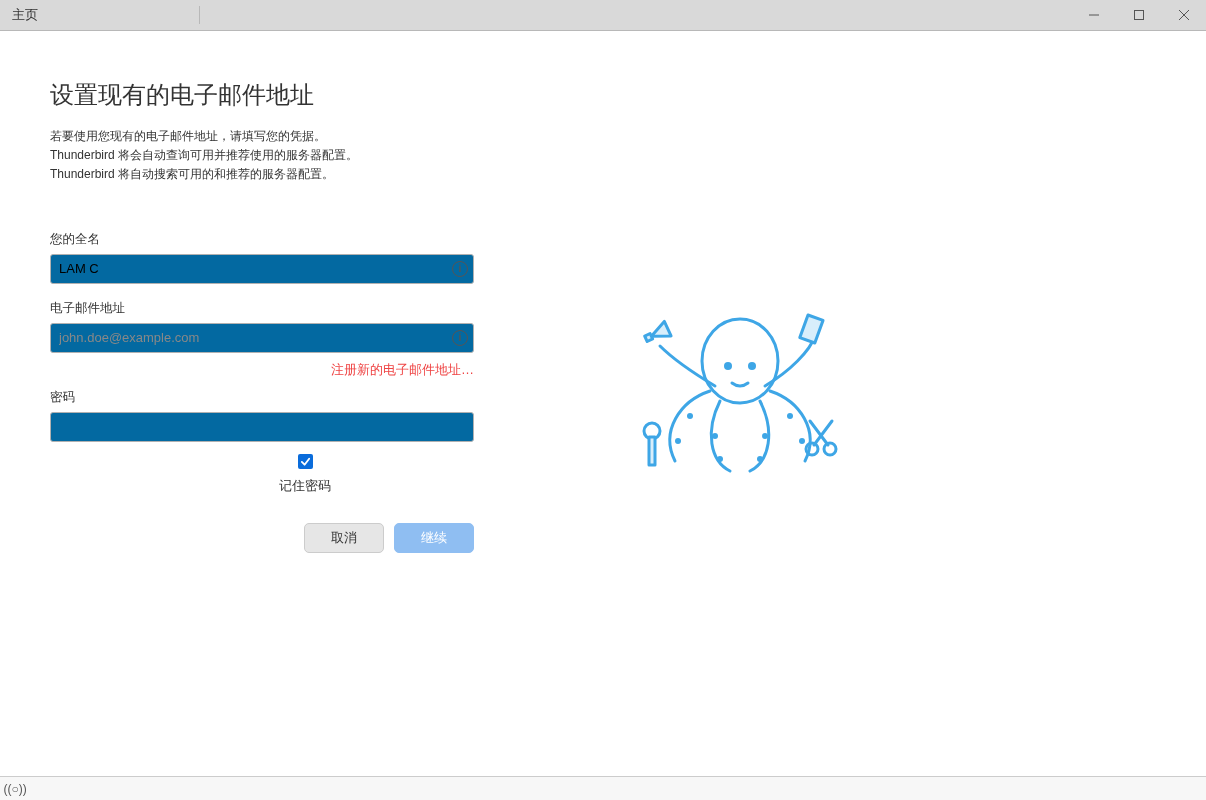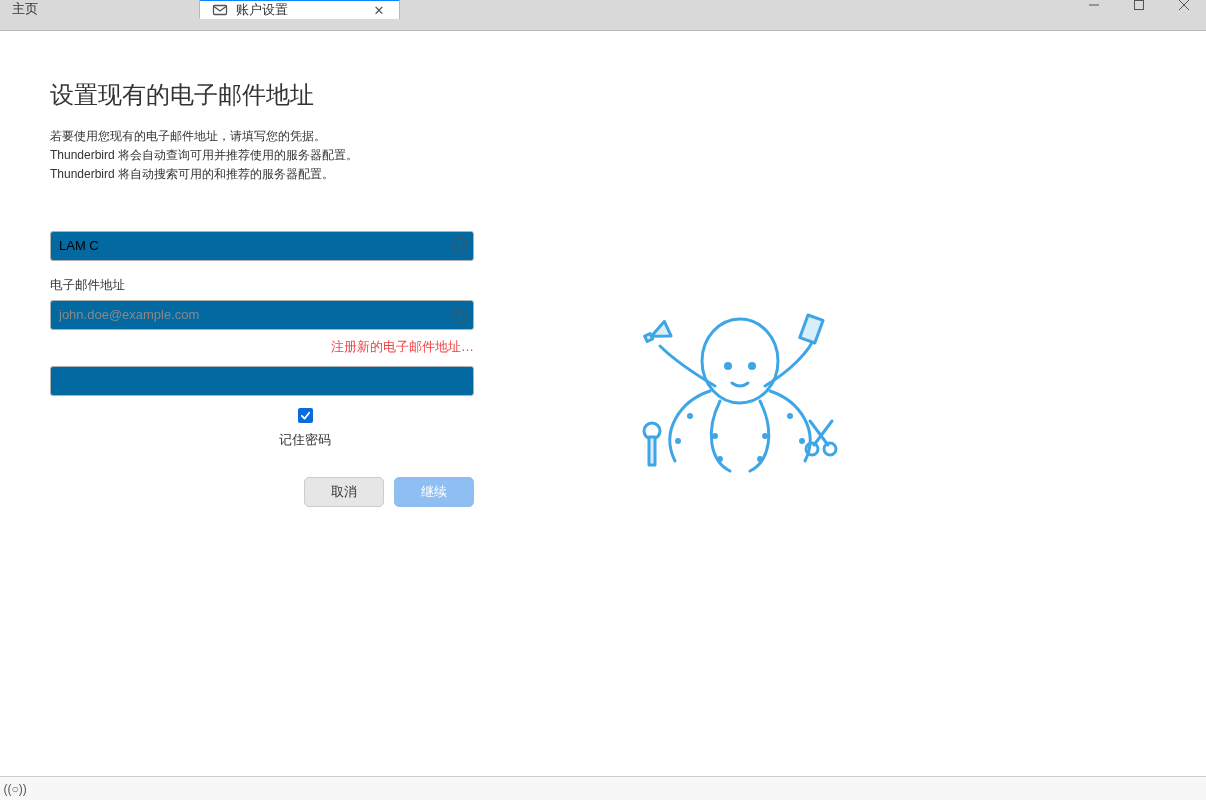--- a/index.html
+++ b/index.html
@@ -12,21 +12,21 @@
       height: 800px;
       overflow: hidden;
       display: flex;
       flex-direction: column;
     }
     
     .tabbar {
       height: 31px;
       background: #d9d9d9;
       display: flex;
-      align-items: flex-start;
+      align-items: center;
       border-bottom: 1px solid #b8b8b8;
       position: relative;
     }
     .tab {
       display: flex;
       align-items: center;
       padding: 0 12px;
       min-width: 200px;
       border-right: 1px solid #b8b8b8;
       cursor: default;
@@ -204,30 +204,20 @@
       font-size: 12px;
     }
   </style>
 </head>
 <body>
 
 <div class="tabbar">
   <div class="tab inactive">
     <span class="tab-label">主页</span>
   </div>
-  <div class="tab active">
-    <span class="tab-icon">
-      <svg width="16" height="16" viewBox="0 0 16 16" fill="none" stroke="#555" stroke-width="1.3">
-        <rect x="1.5" y="3.5" width="13" height="9" rx="1"></rect>
-        <path d="M2 4.5 L8 9 L14 4.5"></path>
-      </svg>
-    </span>
-    <span class="tab-label">账户设置</span>
-    <span class="tab-close">✕</span>
-  </div>
   <div class="window-controls">
     <div class="win-btn">
       <svg width="10" height="10" viewBox="0 0 10 10">
           <line x1="0" y1="5" x2="10" y2="5" stroke="#555" stroke-width="1"></line>
         </svg>
     </div>
     <div class="win-btn">
       <svg width="10" height="10" viewBox="0 0 10 10">
           <rect x="0.5" y="0.5" width="9" height="9" fill="none" stroke="#555" stroke-width="1"></rect>
         </svg>
@@ -244,38 +234,40 @@
 <div class="content">
   <div class="form-pane">
     <h1>设置现有的电子邮件地址</h1>
     <div class="desc">
       <div>若要使用您现有的电子邮件地址，请填写您的凭据。</div>
       <div>Thunderbird 将会自动查询可用并推荐使用的服务器配置。</div>
       <div>Thunderbird 将自动搜索可用的和推荐的服务器配置。</div>
     </div>
 
     <div class="field">
+      <label>您的全名</label>
       <div class="input-wrap">
         <input type="text" value="LAM C" style="">
         <span class="info-icon">i</span>
       </div>
     </div>
 
     <div class="field">
       <label>电子邮件地址</label>
       <div class="input-wrap">
         <input type="text" placeholder="john.doe@example.com" style="">
         <span class="info-icon">i</span>
       </div>
     </div>
     <div class="link-row">
       <a>注册新的电子邮件地址…</a>
     </div>
 
     <div class="field" style="margin-bottom:8px;">
+      <label>密码</label>
       <div class="input-wrap">
         <input type="password" style="">
       </div>
     </div>
 
     <div class="checkbox-row">
       <span class="checkbox">
         <svg width="11" height="11" viewBox="0 0 12 12" fill="none" stroke-width="2" stroke-linecap="round" stroke-linejoin="round">
           <polyline points="2,6.5 5,9.5 10,3"></polyline>
         </svg>

